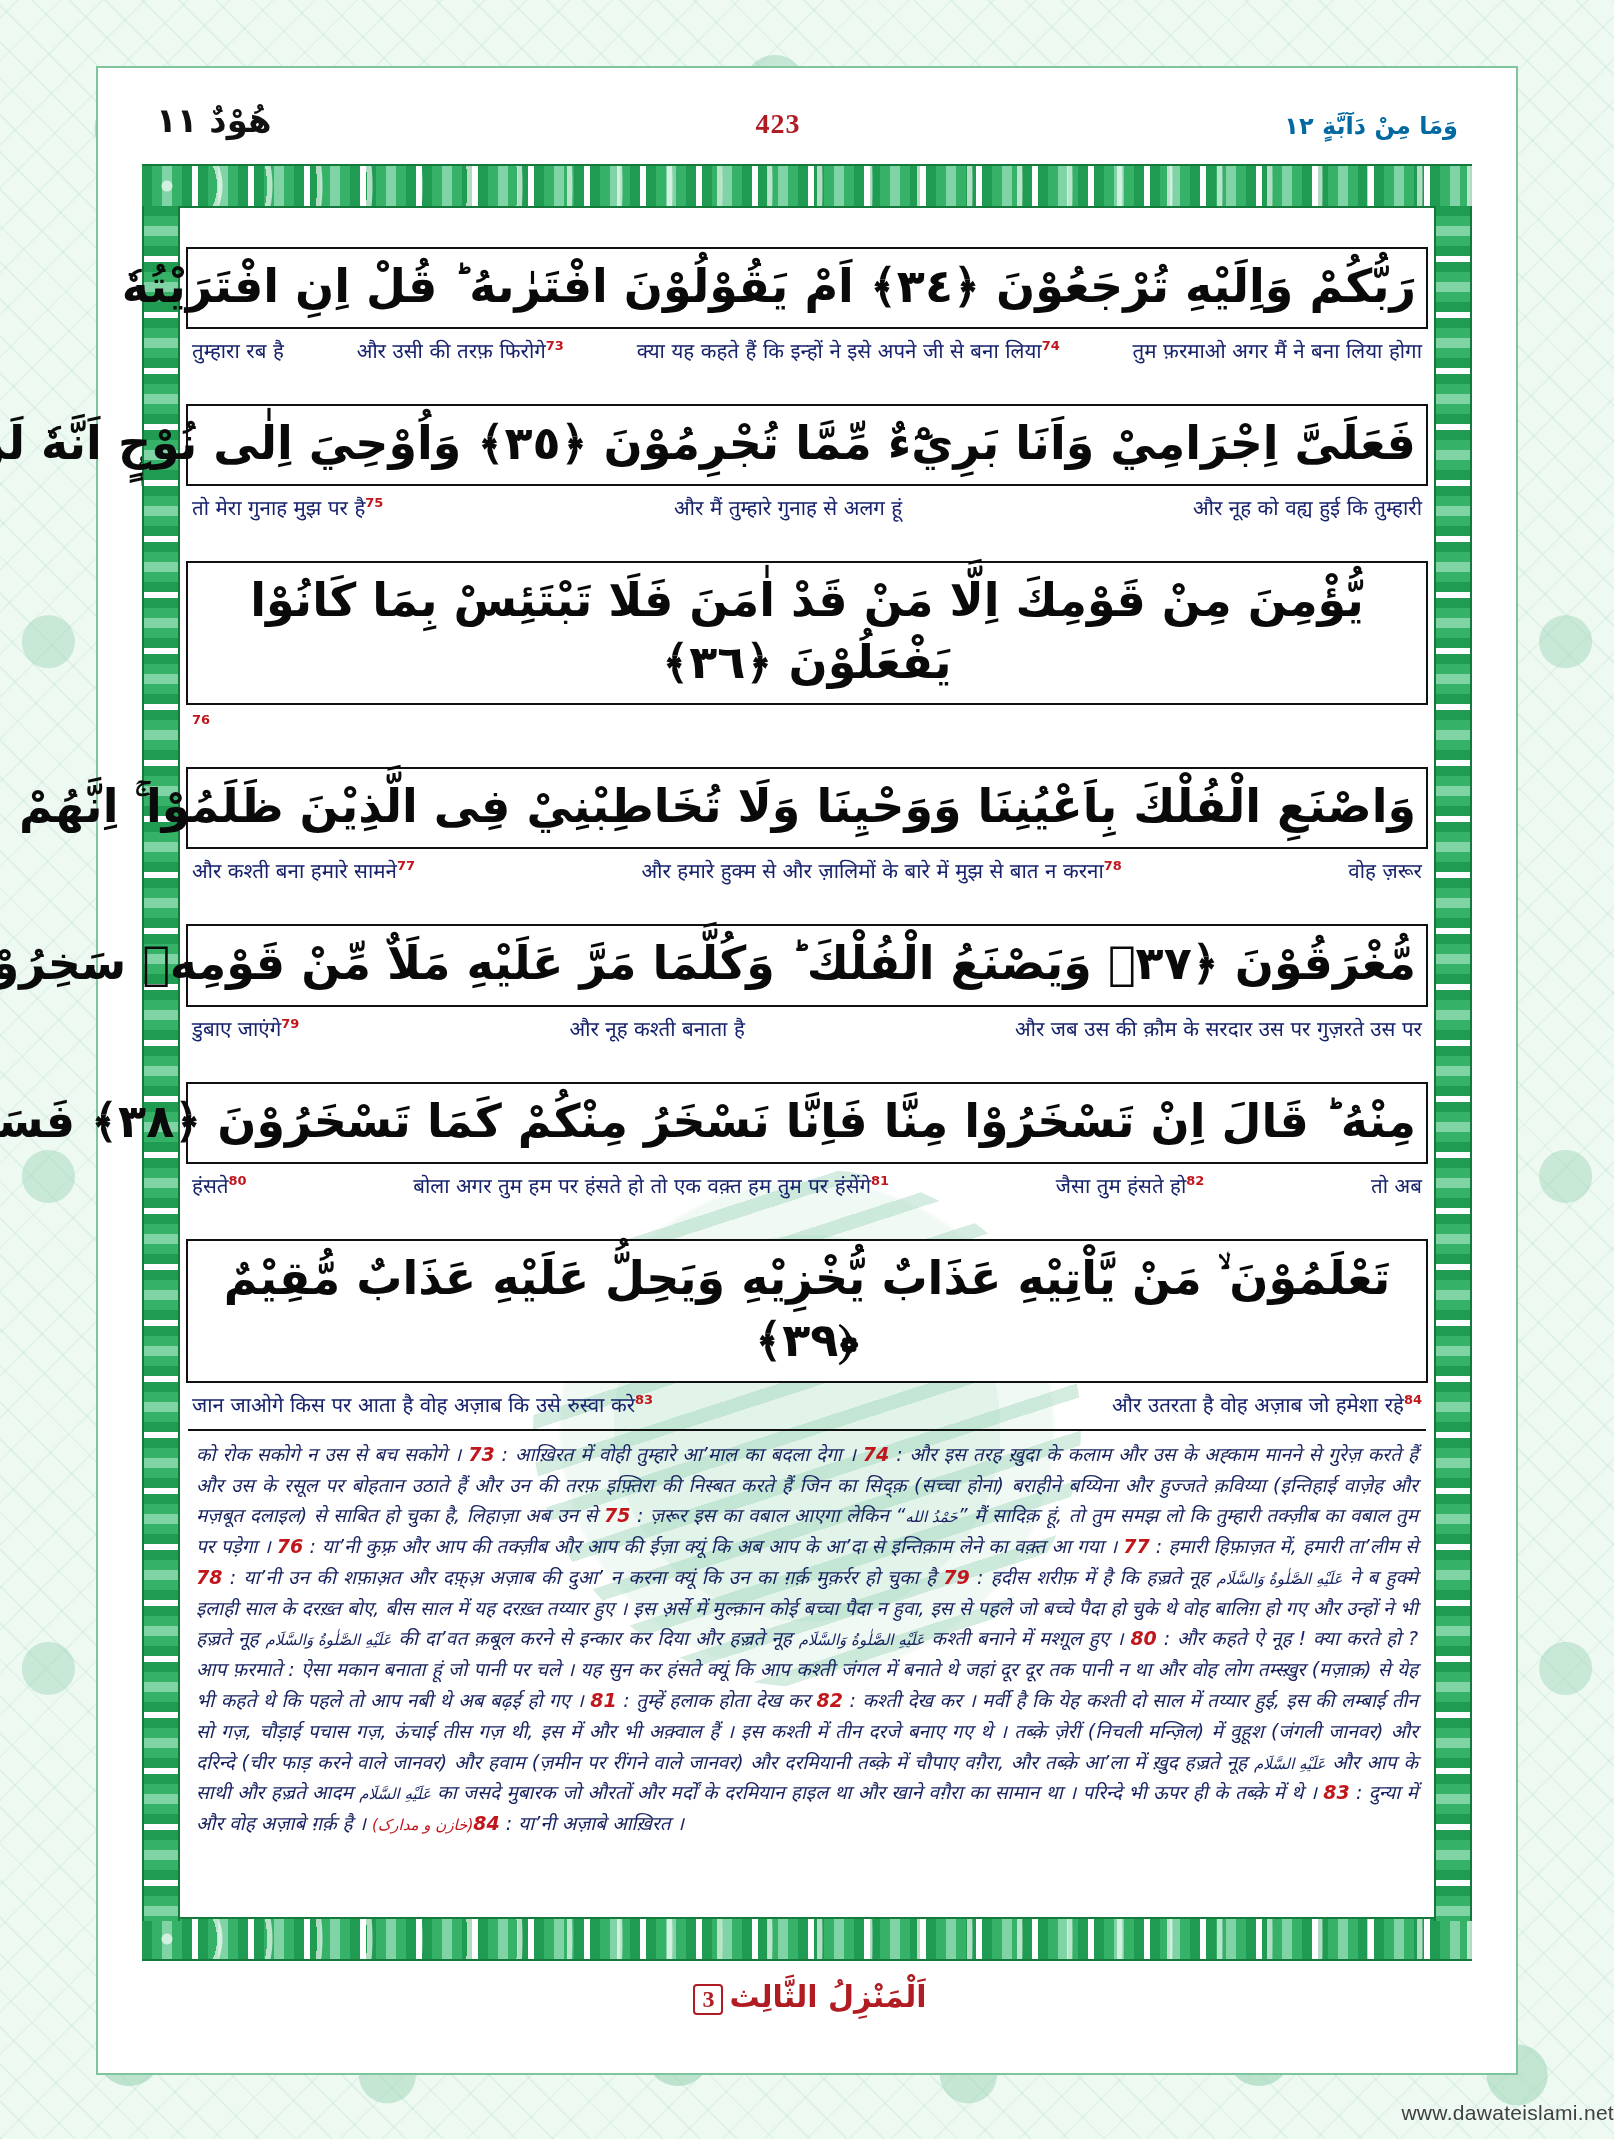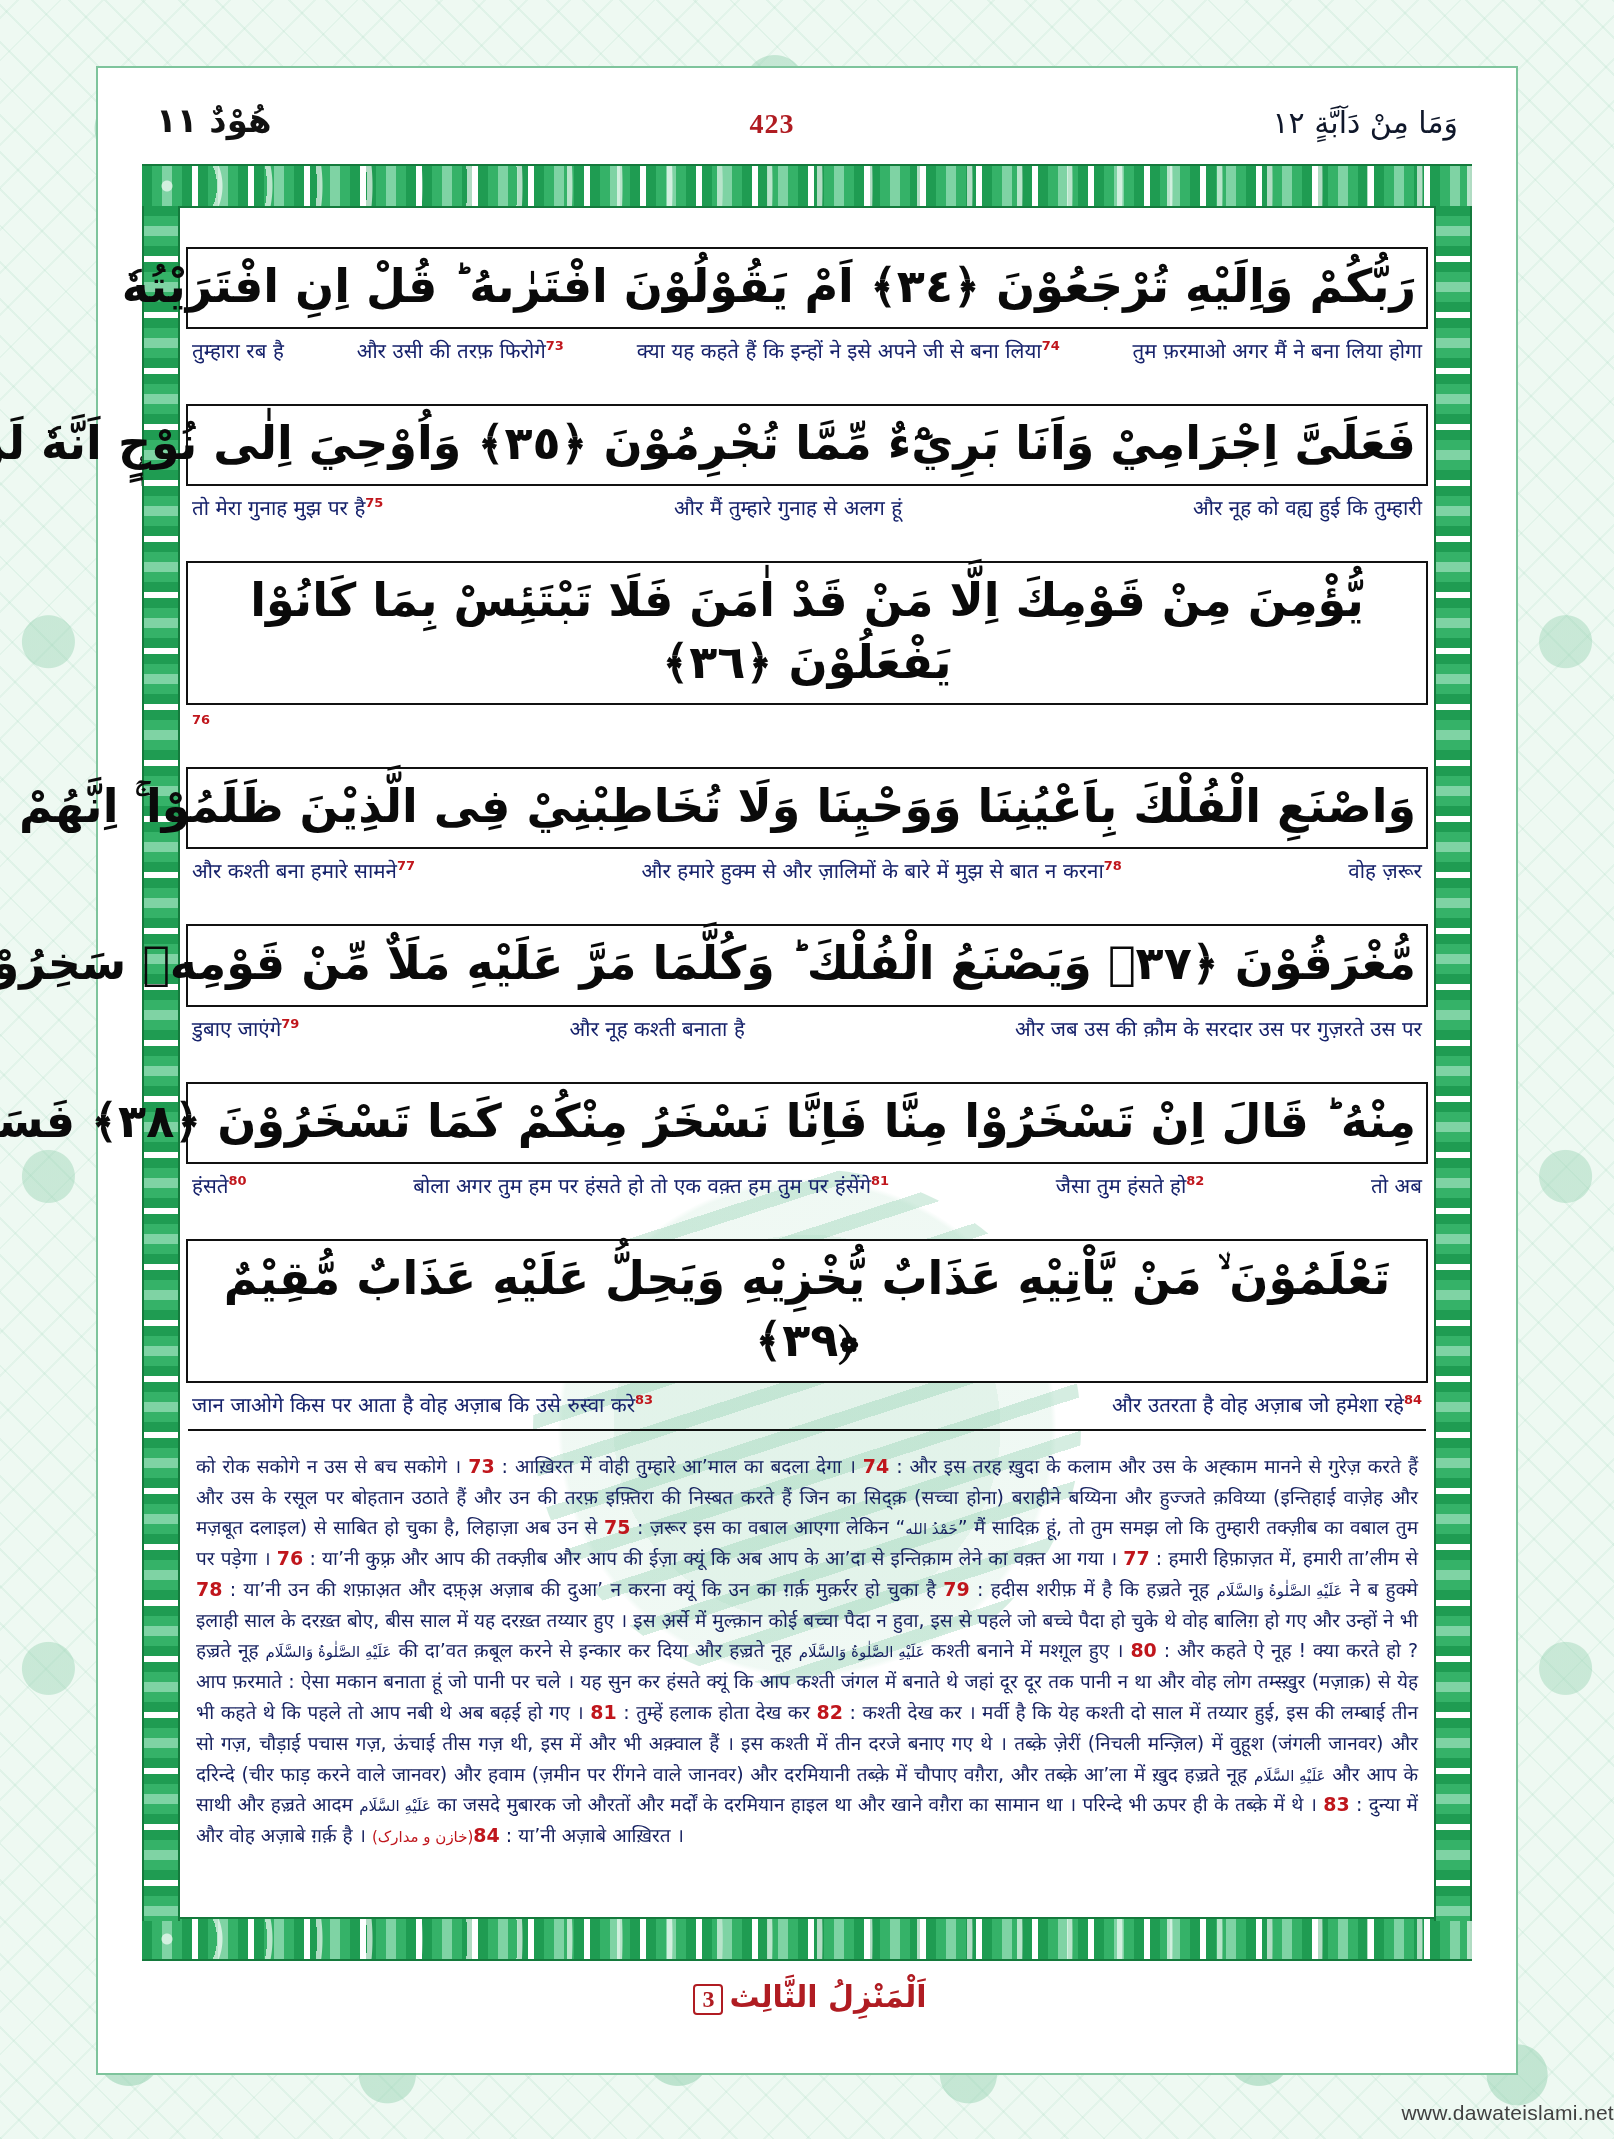--- a/index.html
+++ b/index.html
@@ -82,21 +82,21 @@
   .hdr-surah{
     font-family:"DejaVu Sans", sans-serif;
     font-size:34px;color:#111;direction:rtl;white-space:nowrap;font-weight:bold;
   }
   .hdr-page{
     font-family:"Liberation Serif", serif;
     font-size:28px;font-weight:bold;color:#b01c22;letter-spacing:1px;
   }
   .hdr-para{
     font-family:"DejaVu Sans", sans-serif;
-    font-size:30px;color:#0f172a;direction:rtl;white-space:nowrap;font-weight:normal;
+    font-size:24px;color:#0369a1;direction:rtl;white-space:nowrap;font-weight:bold;
   }
 
   
   .band{
     position:absolute;left:44px;right:44px;height:40px;
     background:
       repeating-linear-gradient(90deg,
         #1f9c52 0 10px,
         #35b268 10px 20px,
         #7fd3a4 20px 30px,
@@ -168,24 +168,25 @@
     display:flex;justify-content:space-between;align-items:flex-end;
     white-space:nowrap;
     background:transparent;
   }
   .trans-line span.seg{display:inline-block;}
   sup.fn{color:#c0161c;font-size:13px;font-weight:bold;vertical-align:super;}
 
   
   .fn-rule{border-top:2px solid #111;margin:0 2px 0 2px;}
   .fn-block{
-    padding:20px 10px 6px 10px;
+    padding:8px 10px 6px 10px;
     font-family:"DejaVu Sans", sans-serif;
     font-size:19px;line-height:1.62;color:#15205f;
     text-align:justify;
+    font-style:italic;
   }
   .fn-block b.num{color:#c0161c;font-weight:bold;}
   .fn-block .ar{font-size:15px;color:#15205f;direction:rtl;display:inline-block;}
   .fn-block .ar-red{font-size:15px;color:#c0161c;direction:rtl;display:inline-block;}
 
   
   .footer{
     position:absolute;left:0;right:0;bottom:58px;text-align:center;
   }
   .manzil{

